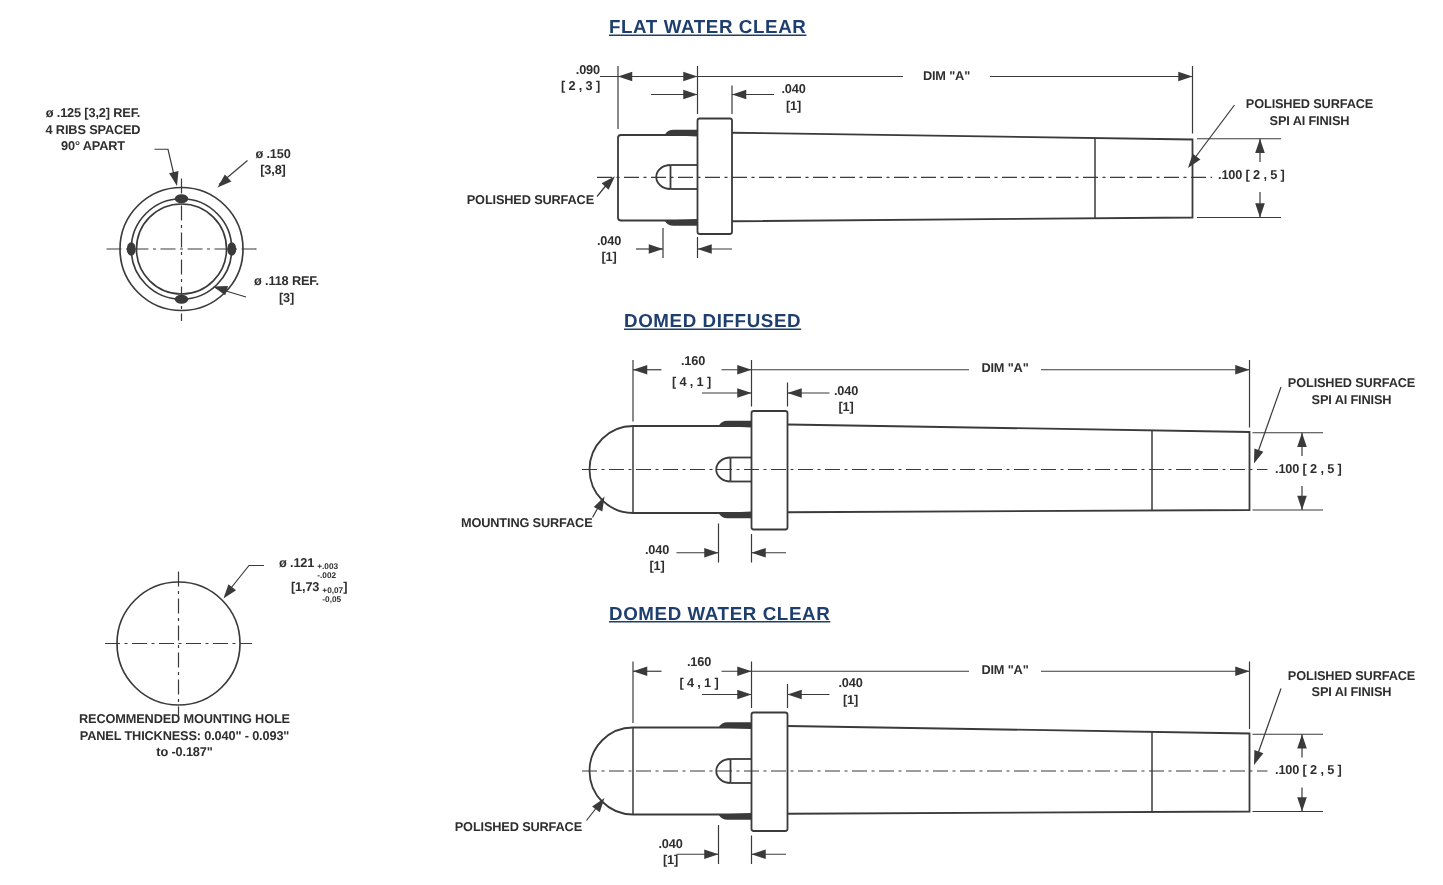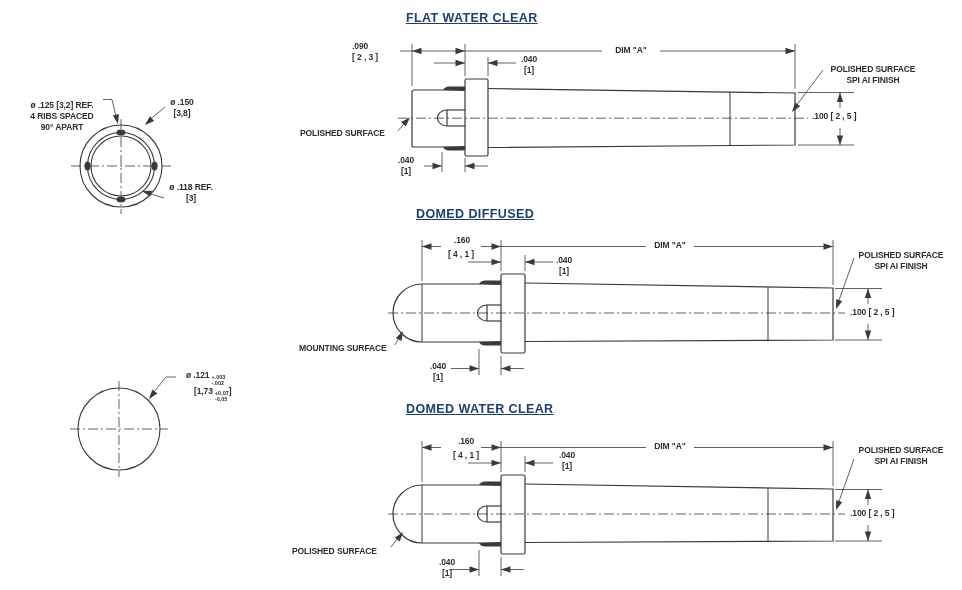--- a/index.html
+++ b/index.html
@@ -8,21 +8,21 @@
     --text-color:#2e2e2e;
   }
   html,body{margin:0;padding:0;background:#fff;}
   #stage{position:relative;width:962px;height:590px;background:#ffffff;overflow:hidden;
          font-family:"Liberation Sans",sans-serif;}
   #stage svg{position:absolute;left:0;top:0;}
   .lbl{position:absolute;font:bold 8.5px/11px "Liberation Sans",sans-serif;color:var(--text-color);
        white-space:nowrap;letter-spacing:-0.1px;}
   .lbl div{white-space:nowrap;}
   .ctr{text-align:center;}
-  .rgt{text-align:left;}
+  .rgt{text-align:right;}
   .ttl{position:absolute;font:bold 12.5px/15px "Liberation Sans",sans-serif;color:var(--title-color);
        letter-spacing:0.4px;white-space:nowrap;text-decoration:underline;}
   .tol{display:inline-flex;flex-direction:column;font-size:5.5px;line-height:6px;
        vertical-align:-1px;margin-left:2px;letter-spacing:0;}
   line,path,circle,rect{vector-effect:non-scaling-stroke;}
 </style>
 </head>
 <body>
 
 <div id="stage">
@@ -215,21 +215,21 @@
         <polygon points="0,0 -9.5,-3.2 -9.5,3.2" transform="translate(525,463) rotate(180)"></polygon>
         <polygon points="0,0 -9.5,-3.2 -9.5,3.2" transform="translate(479,569.5) rotate(0)"></polygon>
         <polygon points="0,0 -9.5,-3.2 -9.5,3.2" transform="translate(501,569.5) rotate(180)"></polygon>
         <polygon points="0,0 -9.5,-3.2 -9.5,3.2" transform="translate(868,489.5) rotate(270)"></polygon>
         <polygon points="0,0 -9.5,-3.2 -9.5,3.2" transform="translate(868,541) rotate(90)"></polygon>
         <polygon points="0,0 -9.5,-3.2 -9.5,3.2" transform="translate(403,532) rotate(-53)"></polygon>
         <polygon points="0,0 -9.5,-3.2 -9.5,3.2" transform="translate(836,510) rotate(110)"></polygon>
       </g>
 </svg>
 
-<div class="lbl ctr" style="left:18px;top:100px;width:88px">
+<div class="lbl ctr" style="left:18px;top:70px;width:88px">
   <div>ø .125 [3,2] REF.</div>
   <div>4 RIBS SPACED</div>
   <div>90° APART</div>
 </div>
 <div class="lbl ctr" style="left:162px;top:97px;width:40px">
   <div>ø .150</div>
   <div>[3,8]</div>
 </div>
 <div class="lbl ctr" style="left:164px;top:182px;width:54px">
   <div>ø .118 REF.</div>
@@ -241,20 +241,25 @@
         <span>+.003</span>
         <span>-.002</span>
       </span>
 </div>
 <div class="lbl" style="left:194px;top:386px">
   <span>[1,73</span><span class="tol">
         <span>+0,07</span>
         <span>-0,05</span>
       </span><span>]</span>
 </div>
+<div class="lbl ctr" style="left:22px;top:474px;width:202px">
+  <div>RECOMMENDED MOUNTING HOLE</div>
+  <div>PANEL THICKNESS: 0.040" - 0.093"</div>
+  <div>to -0.187"</div>
+</div>
 
 <div class="ttl" style="left:406px;top:11px">FLAT WATER CLEAR</div>
 <div class="lbl rgt" style="left:352px;top:41px;width:48px">
   <div>.090</div>
   <div>[ 2 , 3 ]</div>
 </div>
 <div class="lbl ctr" style="left:600px;top:45px;width:62px">DIM "A"</div>
 <div class="lbl ctr" style="left:513px;top:54px;width:32px">
   <div>.040</div>
   <div>[1]</div>

